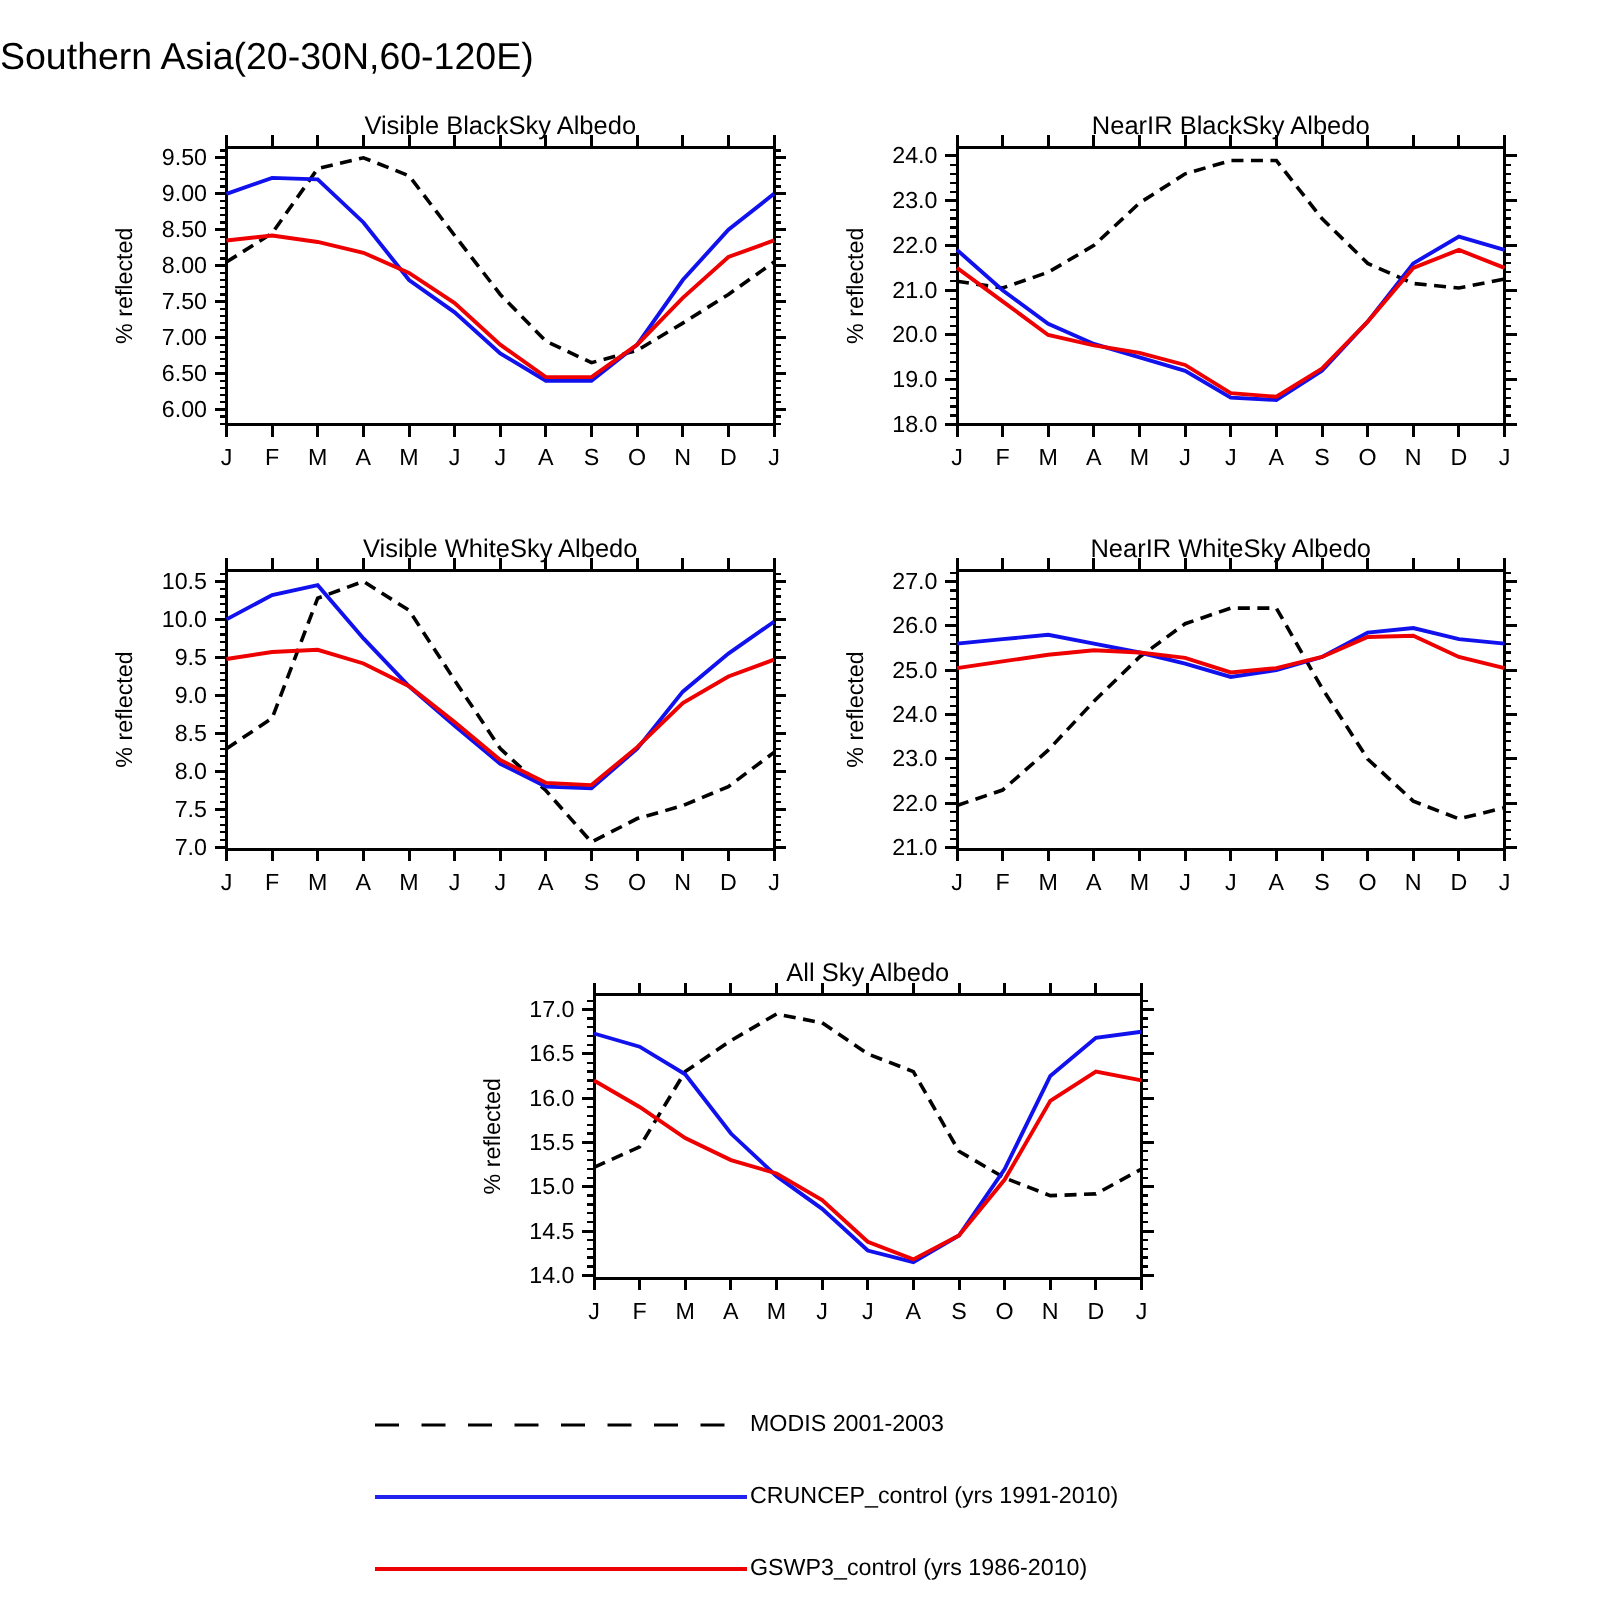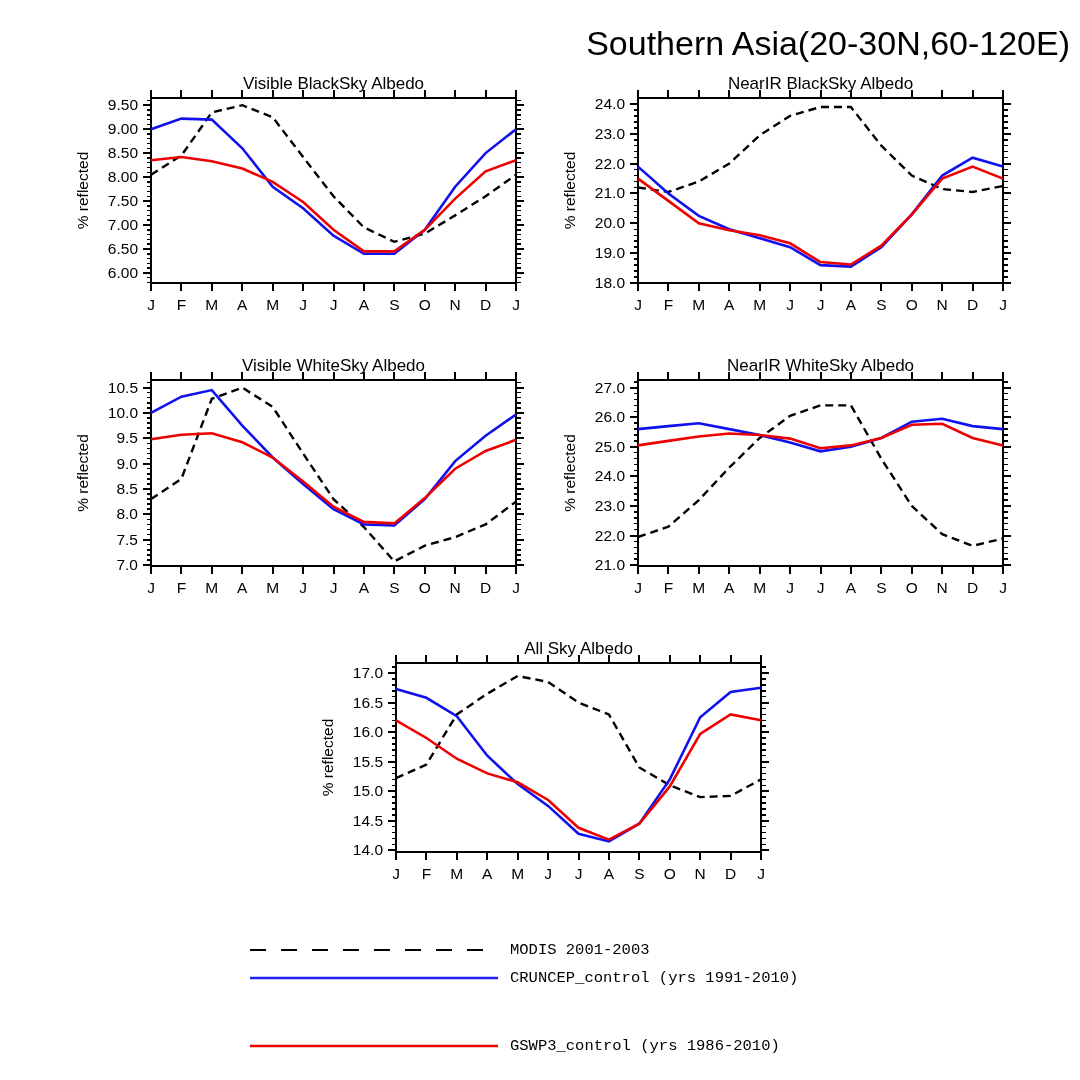--- a/index.html
+++ b/index.html
@@ -2,27 +2,27 @@
 <html><head>
 <meta charset="utf-8">
 <style>
   html,body{margin:0;padding:0;}
   body{
     width:1080px;height:1080px;background:#ffffff;position:relative;
     font-family:"Liberation Sans", sans-serif;color:#000;
     overflow:hidden;
   }
   #main-title{
-    position:absolute;left:0;top:24px;width:1070px;text-align:right;
-    font-size:34px;letter-spacing:0px;
+    position:absolute;left:0;top:24px;width:1070px;text-align:left;
+    font-size:25px;letter-spacing:0px;
   }
   #charts{position:absolute;left:0;top:0;}
   svg text{font-family:"Liberation Sans", sans-serif;fill:#000;}
   .legend-row{position:absolute;left:248px;display:flex;align-items:center;height:20px;}
-  .legend-row span{margin-left:10px;font-size:15.5px;white-space:nowrap;font-family:Liberation Mono, monospace;}
+  .legend-row span{font-size:15.5px;white-space:nowrap;}
 </style>
 </head>
 <body>
 
 <div id="main-title">Southern Asia(20-30N,60-120E)</div>
 
 <svg id="charts" width="1080" height="1080" viewBox="0 0 1080 1080">
     <g>
       <rect x="151" y="98" width="365" height="185" fill="none" stroke="#000" stroke-width="2" shape-rendering="crispEdges"></rect>
       <line x1="151" y1="90" x2="151" y2="98" stroke="#000" stroke-width="2" shape-rendering="crispEdges"></line>
@@ -711,21 +711,21 @@
     </g>
   </svg>
 
 <div id="legend">
   <div class="legend-row" style="top:940px">
     <svg width="252" height="20">
         <line x1="2" y1="10" x2="250" y2="10" stroke="#000000" stroke-width="2" stroke-dasharray="16,15"></line>
       </svg>
     <span>MODIS 2001-2003</span>
   </div>
-  <div class="legend-row" style="top:968px">
+  <div class="legend-row" style="top:988px">
     <svg width="252" height="20">
         <line x1="2" y1="10" x2="250" y2="10" stroke="#2222ee" stroke-width="2.6"></line>
       </svg>
     <span>CRUNCEP_control (yrs 1991-2010)</span>
   </div>
   <div class="legend-row" style="top:1036px">
     <svg width="252" height="20">
         <line x1="2" y1="10" x2="250" y2="10" stroke="#ee0000" stroke-width="2.6"></line>
       </svg>
     <span>GSWP3_control (yrs 1986-2010)</span>

